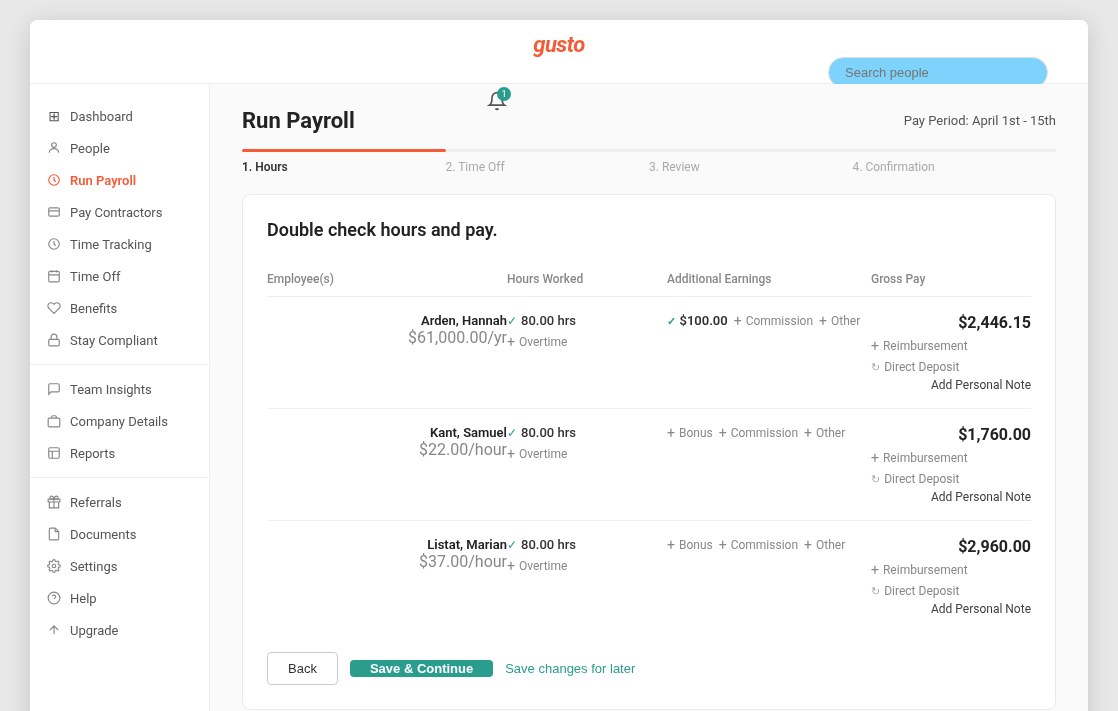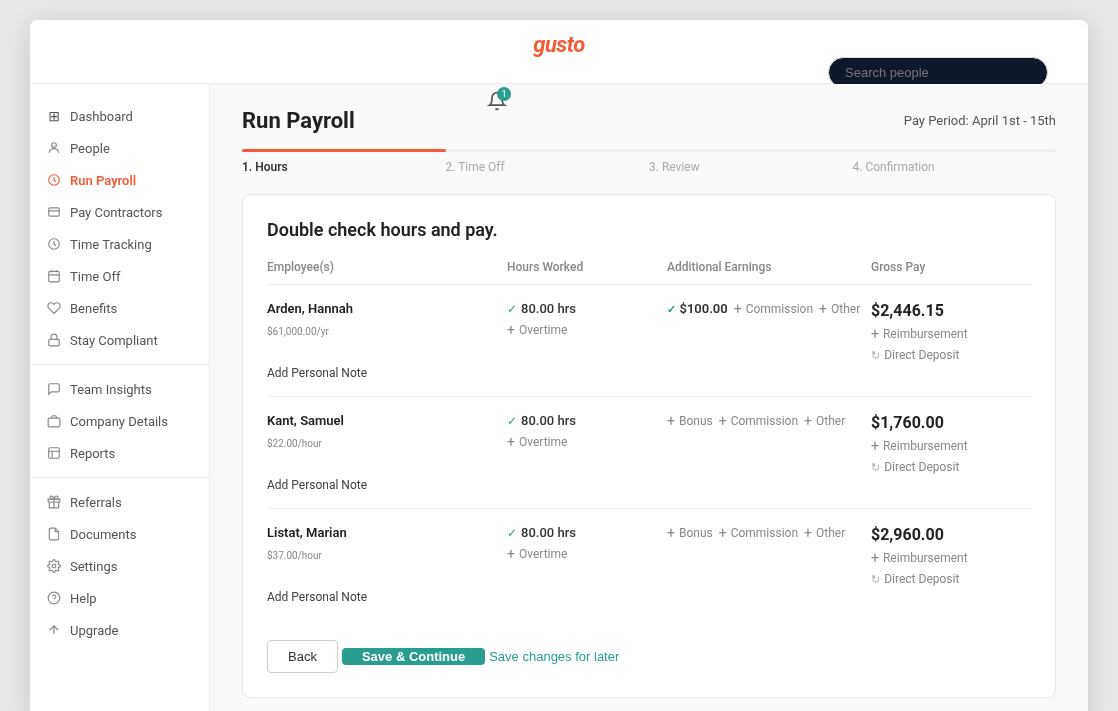--- a/index.html
+++ b/index.html
@@ -46,21 +46,21 @@
       margin-right: 16px;
     }
     .search-bar input {
       border: 1px solid #ddd;
       border-radius: 20px;
       padding: 7px 16px;
       width: 220px;
       font-size: 13px;
       color: #666;
       outline: none;
-      background: #0f172a;
+      background: #7dd3fc;
     }
     .nav-right {
       display: flex;
       align-items: center;
       gap: 16px;
     }
     .notification-bell {
       position: relative;
       cursor: pointer;
     }
@@ -201,56 +201,57 @@
     .payroll-card {
       background: #fff;
       border: 1px solid #e8e8e8;
       border-radius: 8px;
       padding: 24px;
     }
     .section-title {
       font-size: 18px;
       font-weight: 600;
       color: #222;
-      margin-bottom: 20px;
+      margin-bottom: 32px;
     }
     
     .payroll-table {
       width: 100%;
     }
     .table-header {
       display: grid;
       grid-template-columns: 240px 160px 1fr 160px;
       padding: 0 0 10px 0;
       border-bottom: 1px solid #eee;
     }
     .col-header {
       font-size: 12px;
       color: #888;
       font-weight: 500;
     }
     .employee-row {
       border-bottom: 1px solid #f0f0f0;
       padding: 16px 0;
+      text-align: right;
     }
     .employee-row:last-child { border-bottom: none; }
     .employee-grid {
       display: grid;
       grid-template-columns: 240px 160px 1fr 160px;
       align-items: start;
     }
     .employee-name {
       font-weight: 600;
       color: #222;
       font-size: 13px;
     }
     .employee-rate {
-      font-size: 10px;
+      font-size: 16px;
       color: #888;
-      margin-top: 10px;
+      margin-top: 0;
     }
     .hours-col { display: flex; flex-direction: column; gap: 6px; }
     .hours-main {
       display: flex;
       align-items: center;
       gap: 4px;
       color: #333;
       font-weight: 500;
     }
     .check-icon { color: #2a9d8f; font-size: 12px; }
@@ -279,21 +280,21 @@
       font-size: 12px;
       color: #404040;
       cursor: pointer;
       margin-top: 4px;
       grid-column: 1;
     }
     
     .footer-actions {
       display: flex;
       align-items: center;
-      gap: 4px;
+      gap: 12px;
       margin-top: 20px;
     }
     .btn-back {
       border: 1px solid #ccc;
       background: #fff;
       color: #333;
       padding: 8px 20px;
       border-radius: 4px;
       font-size: 13px;
       cursor: pointer;

